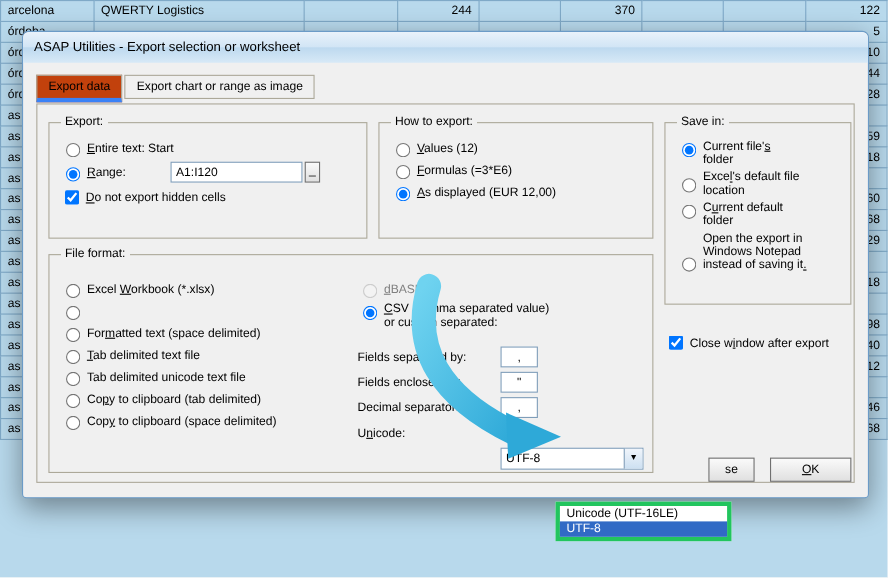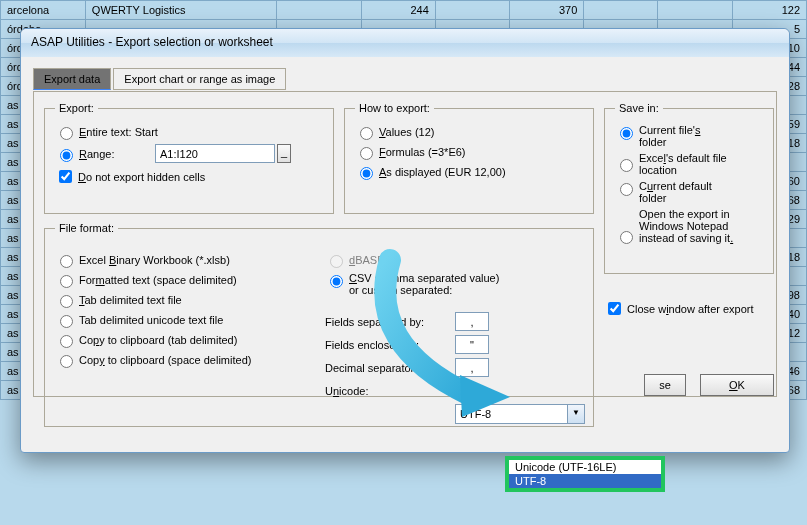--- a/index.html
+++ b/index.html
@@ -63,28 +63,28 @@
     display: inline-block;
     padding: 4px 10px;
     border: 1px solid #aca899;
     background: #f0f0f0;
     position: relative;
     top: 1px;
     margin-right: -1px;
     cursor: pointer;
   }
   .tab.active {
-    background: #737373;
-    border-bottom: 1px solid #3b82f6;
+    background: #c2410c;
+    border-bottom: 4px solid #3b82f6;
     z-index: 2;
   }
   .tab-content-wrap {
     border: 1px solid #aca899;
     padding: 10px;
-    height: 306px;
+    height: 345px;
     position: relative;
   }
   fieldset {
     border: 1px solid #aca899;
     padding: 6px 10px 10px 10px;
     margin: 0 0 8px 0;
   }
   legend { padding: 0 4px; }
   .row { margin: 4px 0; display: flex; align-items: center; }
   .row input[type=radio], .row input[type=checkbox] { margin-right: 6px; }
@@ -483,21 +483,24 @@
             <input type="radio" name="si" style="">
           <span>Open the export in Windows Notepad instead of saving it<span class="underline">.</span></span>
           </div>
       </fieldset>
 
       <fieldset class="file-format">
         <legend>File format:</legend>
         <div class="ff-left">
           <div class="row">
               <input type="radio" name="ff" style="">
-              <span>Excel <span class="underline">B</span>inary Workbook (*.xlsb)</span>
+              <span>Excel <span class="underline">W</span>orkbook (*.xlsx)</span>
+            </div>
+          <div class="row">
+              <input type="radio" name="ff" style="">
             </div>
           <div class="row">
               <input type="radio" name="ff" style="">
               <span>For<span class="underline">m</span>atted text (space delimited)</span>
             </div>
           <div class="row">
               <input type="radio" name="ff" style="">
               <span><span class="underline">T</span>ab delimited text file</span>
             </div>
           <div class="row">

